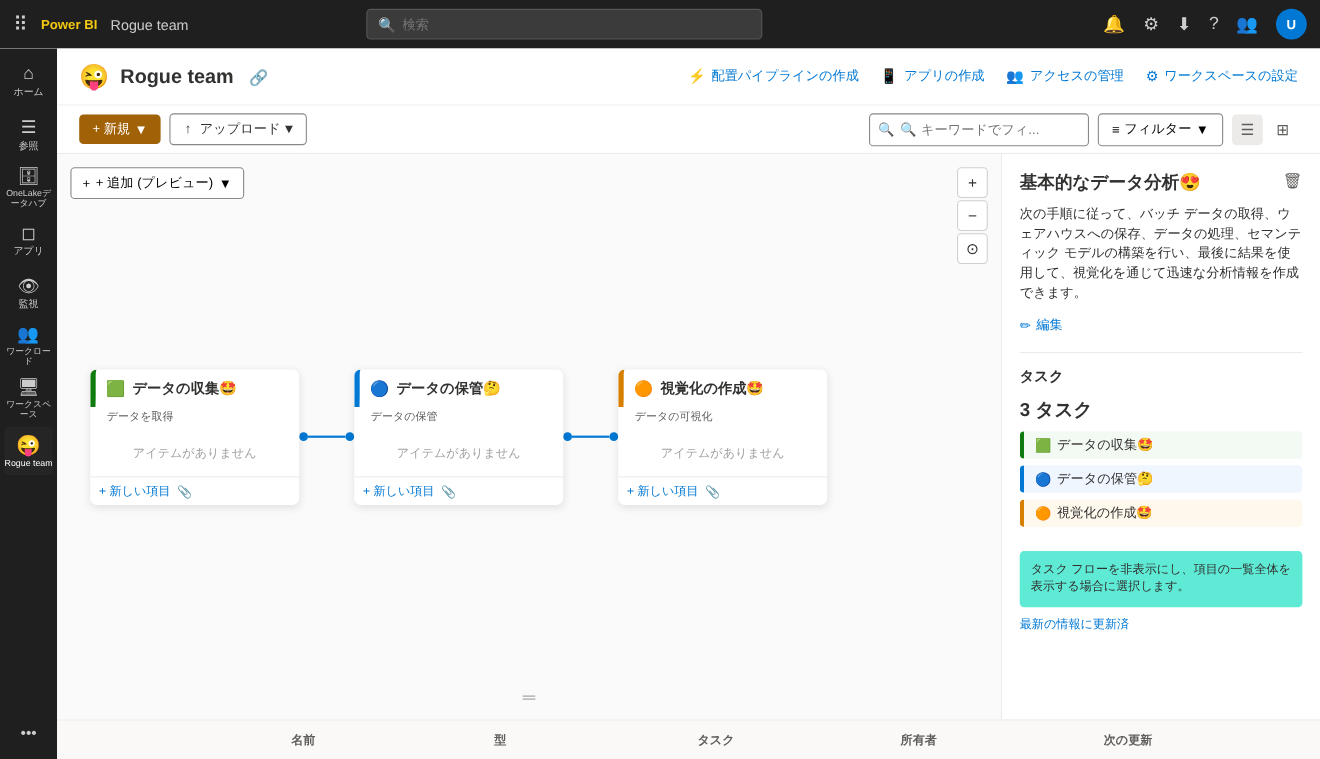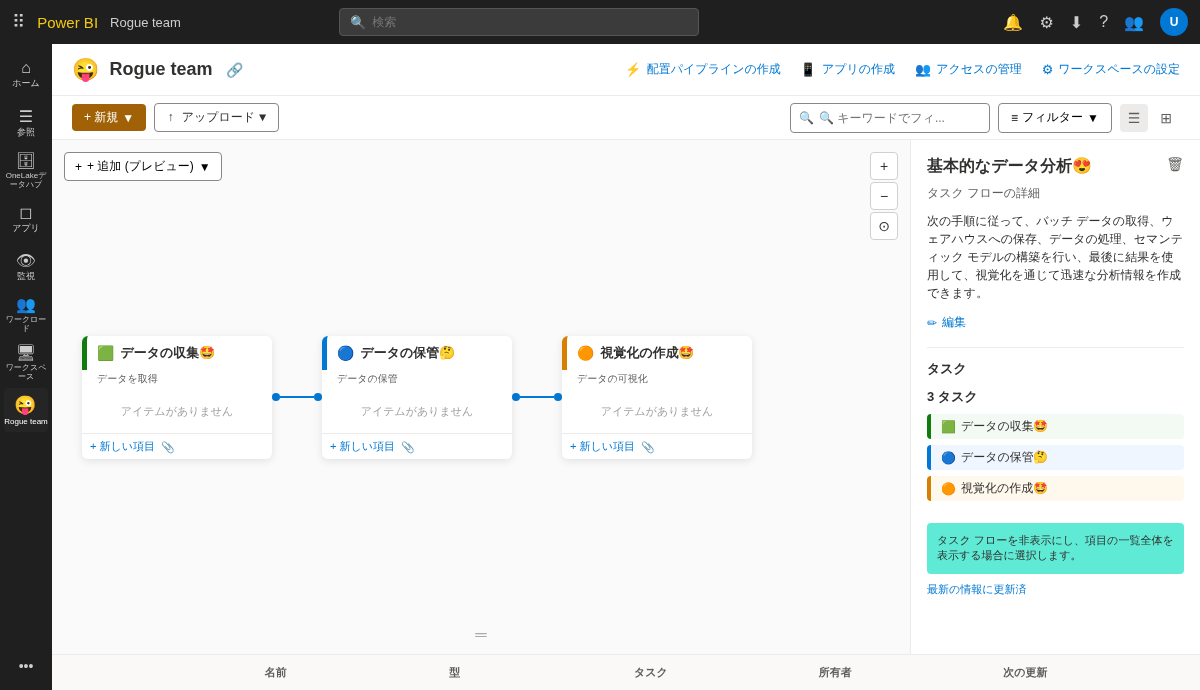--- a/index.html
+++ b/index.html
@@ -9,21 +9,21 @@
     .top-nav {
       background: #1f1f1f;
       height: 44px;
       display: flex;
       align-items: center;
       padding: 0 12px;
       gap: 12px;
       flex-shrink: 0;
     }
     .top-nav-dots { color: #ccc; font-size: 18px; cursor: pointer; }
-    .top-nav-powerbi { color: #f2c811; font-size: 15px; font-weight: 400; white-space: nowrap; }
+    .top-nav-powerbi { color: #f2c811; font-size: 12px; font-weight: 700; white-space: nowrap; }
     .top-nav-workspace { color: #ccc; font-size: 13px; }
     .top-nav-search {
       flex: 1; max-width: 360px; margin: 0 auto;
       background: #3b3b3b; border: 1px solid #555; border-radius: 4px;
       display: flex; align-items: center; padding: 0 10px; height: 28px;
     }
     .top-nav-search input {
       background: transparent; border: none; outline: none; color: #fdba74; font-size: 12px; width: 100%;
     }
     .top-nav-search-icon { color: #aaa; margin-right: 6px; font-size: 13px; }
@@ -171,21 +171,21 @@
       padding: 16px;
     }
     .panel-header { display: flex; align-items: flex-start; margin-bottom: 8px; }
     .panel-title { font-size: 16px; font-weight: 600; flex: 1; }
     .panel-delete-icon { color: #605e5c; cursor: pointer; font-size: 14px; }
     .panel-subtitle { font-size: 12px; color: #605e5c; margin-bottom: 10px; font-weight: 500; }
     .panel-description { font-size: 12px; color: #323130; line-height: 1.5; margin-bottom: 12px; }
     .panel-edit { display: flex; align-items: center; gap: 5px; color: #0078d4; font-size: 12px; cursor: pointer; margin-bottom: 16px; }
     .panel-divider { border: none; border-top: 1px solid #edebe9; margin-bottom: 12px; }
     .panel-section-title { font-size: 13px; font-weight: 600; margin-bottom: 10px; }
-    .panel-count { font-size: 13px; margin-bottom: 8px; }
+    .panel-count { font-size: 17px; margin-bottom: 8px; }
     .panel-count strong { font-weight: 700; }
 
     .task-badge {
       display: inline-flex; align-items: center; gap: 5px; border-radius: 4px;
       padding: 4px 10px; font-size: 12px; font-weight: 500; margin-bottom: 6px;
       width: 100%; border-left: 4px solid;
     }
     .task-badge.green { border-color: #107c10; background: #f3faf3; }
     .task-badge.blue { border-color: #0078d4; background: #f0f6ff; }
     .task-badge.orange { border-color: #d67f00; background: #fff8ed; }
@@ -399,21 +399,20 @@
 
         <div style="position:absolute; bottom:10px; left:50%; transform:translateX(-50%); color:#aaa; font-size:16px;">═</div>
 
       </div>
 
       <div class="right-panel">
         <div class="panel-header">
           <span class="panel-title">基本的なデータ分析😍</span>
           <span class="panel-delete-icon">🗑</span>
         </div>
-        <div class="panel-subtitle">タスク フローの詳細</div>
         <div class="panel-description">次の手順に従って、バッチ データの取得、ウェアハウスへの保存、データの処理、セマンティック モデルの構築を行い、最後に結果を使用して、視覚化を通じて迅速な分析情報を作成できます。</div>
         <div class="panel-edit">
           <span>✏</span>
           <span>編集</span>
         </div>
         <hr class="panel-divider">
         <div class="panel-section-title">タスク</div>
         <div class="panel-count">
           <strong>3 タスク</strong>
         </div>

